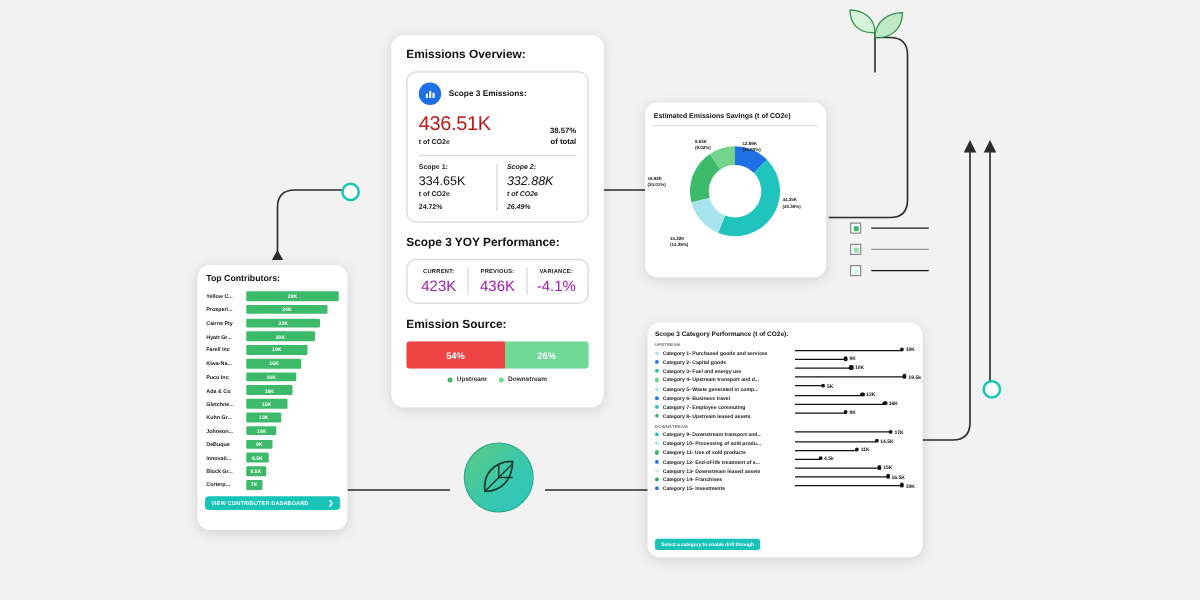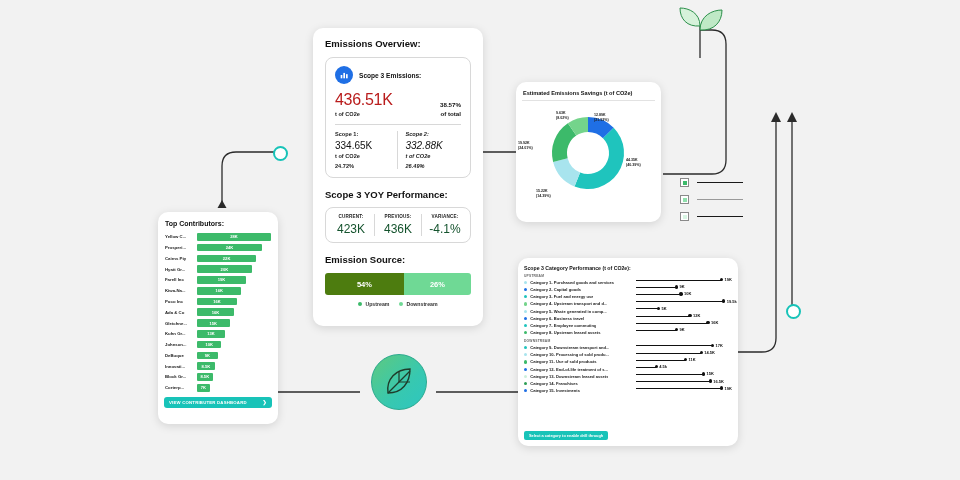--- a/index.html
+++ b/index.html
@@ -27,21 +27,21 @@
     background:#1f6fe5;display:flex;align-items:center;justify-content:center;
   }
   .kpi-big{font-size:16px;color:#b91c1c;letter-spacing:-.3px;}
   .kpi-unit{font-size:5.6px;font-weight:bold;color:#222;}
   .kpi-pct{font-size:6.2px;font-weight:bold;color:#111;text-align:right;}
   .sub-label{font-size:5.6px;font-weight:bold;color:#222;}
   .sub-val{font-size:10px;color:#111;}
 
   .yoy-cell{flex:1;text-align:center;}
   .yoy-k{font-size:4.6px;font-weight:bold;color:#222;letter-spacing:.2px;}
-  .yoy-v{font-size:12px;color:#14532d;}
+  .yoy-v{font-size:12px;color:#a21caf;}
 
   .srcbar{height:22px;border-radius:3px;overflow:hidden;display:flex;}
   .srcbar div{display:flex;align-items:center;justify-content:center;
     font-size:7.5px;font-weight:bold;color:#fff;}
   .legend-row{display:flex;gap:10px;justify-content:center;align-items:center;margin-top:6px;}
   .legend-item{display:flex;align-items:center;gap:3px;font-size:5.2px;font-weight:bold;color:#333;}
   .dot{width:4px;height:4px;border-radius:50%;}
 
   
   #contrib-card{left:158px;top:212px;width:120px;height:212px;}
@@ -225,21 +225,21 @@
         <div class="yoy-v" style="margin-top:3px;">-4.1%</div>
       </div>
     </div>
 
     <div style="padding:11px 12px 0 12px;">
       <div class="sec-title">Emission Source:</div>
     </div>
 
     <div style="margin:8px 12px 0 12px;">
       <div class="srcbar">
-        <div style="width:54%;background:#4d7c0f;">
+        <div style="width:54%;background:#ef4444;">
           <span>54%</span>
         </div>
         <div style="width:46%;background:#6fd995;">
           <span>26%</span>
         </div>
       </div>
       <div class="legend-row">
         <span class="legend-item">
           <i class="dot" style="background:#3cba6a"></i>
           <span>Upstream</span>

